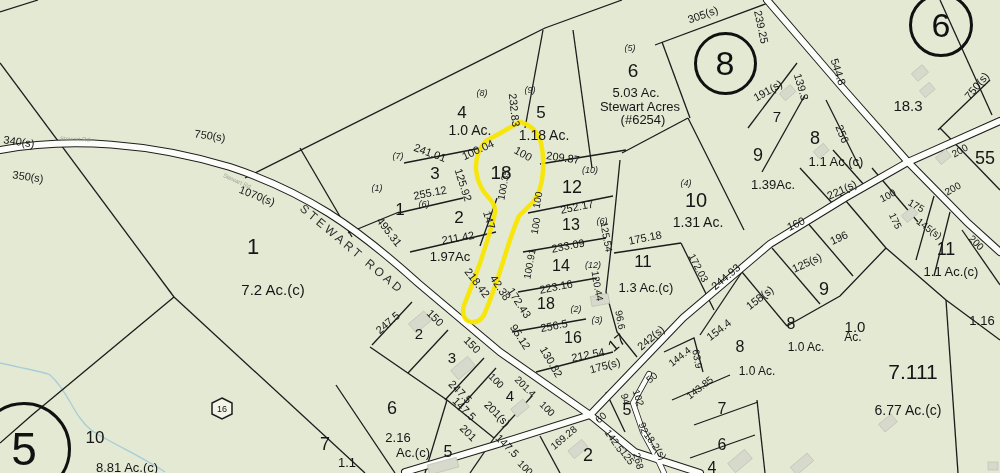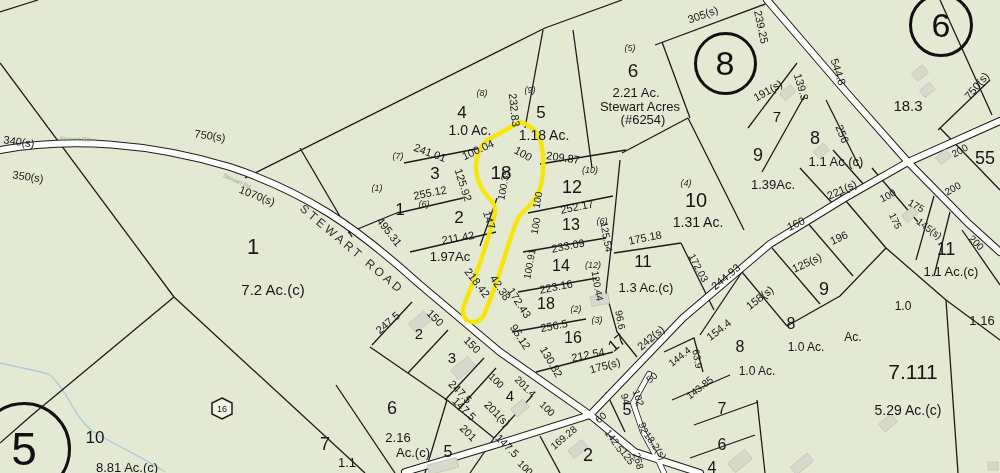--- a/index.html
+++ b/index.html
@@ -189,37 +189,37 @@
       <div class="lbl parcel" style="left: 325px; top: 444px; font-size: 18px; transform: translate(-50%, -50%) rotate(0deg);">7</div>
       <div class="lbl parcel" style="left: 419px; top: 333px; font-size: 15px; transform: translate(-50%, -50%) rotate(0deg);">2</div>
       <div class="lbl parcel" style="left: 452px; top: 357px; font-size: 15px; transform: translate(-50%, -50%) rotate(0deg);">3</div>
       <div class="lbl parcel" style="left: 722px; top: 409px; font-size: 16px; transform: translate(-50%, -50%) rotate(0deg);">7</div>
       <div class="lbl parcel" style="left: 722px; top: 445px; font-size: 16px; transform: translate(-50%, -50%) rotate(0deg);">6</div>
       <div class="lbl parcel" style="left: 712px; top: 468px; font-size: 16px; transform: translate(-50%, -50%) rotate(0deg);">4</div>
       <div class="lbl parcel" style="left: 95px; top: 437px; font-size: 17px; transform: translate(-50%, -50%) rotate(0deg);">10</div>
       <div class="lbl area" style="left: 273px; top: 289px; font-size: 15px; transform: translate(-50%, -50%) rotate(0deg);">7.2 Ac.(c)</div>
       <div class="lbl area" style="left: 470px; top: 130px; font-size: 14px; transform: translate(-50%, -50%) rotate(0deg);">1.0 Ac.</div>
       <div class="lbl area" style="left: 544px; top: 135px; font-size: 14px; transform: translate(-50%, -50%) rotate(0deg);">1.18 Ac.</div>
-      <div class="lbl area" style="left: 636px; top: 92px; font-size: 13px; transform: translate(-50%, -50%) rotate(0deg);">2.21 Ac.</div>
+      <div class="lbl area" style="left: 636px; top: 92px; font-size: 13px; transform: translate(-50%, -50%) rotate(0deg);">5.03 Ac.</div>
       <div class="lbl area" style="left: 640px; top: 106px; font-size: 13px; transform: translate(-50%, -50%) rotate(0deg);">Stewart Acres</div>
       <div class="lbl area" style="left: 643px; top: 119px; font-size: 13px; transform: translate(-50%, -50%) rotate(0deg);">(#6254)</div>
       <div class="lbl area" style="left: 698px; top: 222px; font-size: 14px; transform: translate(-50%, -50%) rotate(0deg);">1.31 Ac.</div>
       <div class="lbl area" style="left: 773px; top: 184px; font-size: 13px; transform: translate(-50%, -50%) rotate(0deg);">1.39Ac.</div>
       <div class="lbl area" style="left: 836px; top: 161px; font-size: 13px; transform: translate(-50%, -50%) rotate(0deg);">1.1 Ac.(c)</div>
       <div class="lbl area" style="left: 646px; top: 287px; font-size: 13px; transform: translate(-50%, -50%) rotate(0deg);">1.3 Ac.(c)</div>
       <div class="lbl area" style="left: 951px; top: 271px; font-size: 13px; transform: translate(-50%, -50%) rotate(0deg);">1.1 Ac.(c)</div>
       <div class="lbl area" style="left: 450px; top: 256px; font-size: 13px; transform: translate(-50%, -50%) rotate(0deg);">1.97Ac</div>
       <div class="lbl area" style="left: 127px; top: 467px; font-size: 13px; transform: translate(-50%, -50%) rotate(0deg);">8.81 Ac.(c)</div>
       <div class="lbl area" style="left: 398px; top: 437px; font-size: 13px; transform: translate(-50%, -50%) rotate(0deg);">2.16</div>
       <div class="lbl area" style="left: 413px; top: 452px; font-size: 13px; transform: translate(-50%, -50%) rotate(0deg);">Ac.(c)</div>
       <div class="lbl area" style="left: 347px; top: 462px; font-size: 13px; transform: translate(-50%, -50%) rotate(0deg);">1.1</div>
-      <div class="lbl area" style="left: 908px; top: 410px; font-size: 14px; transform: translate(-50%, -50%) rotate(0deg);">5.29 Ac.(c)</div>
+      <div class="lbl area" style="left: 908px; top: 410px; font-size: 14px; transform: translate(-50%, -50%) rotate(0deg);">6.77 Ac.(c)</div>
       <div class="lbl area" style="left: 757px; top: 371px; font-size: 12px; transform: translate(-50%, -50%) rotate(0deg);">1.0 Ac.</div>
       <div class="lbl area" style="left: 806px; top: 347px; font-size: 12px; transform: translate(-50%, -50%) rotate(0deg);">1.0 Ac.</div>
-      <div class="lbl area" style="left: 855px; top: 306px; font-size: 12px; transform: translate(-50%, -50%) rotate(0deg); margin-left: 48px;">1.0</div>
+      <div class="lbl area" style="left: 855px; top: 326px; font-size: 15px; transform: translate(-50%, -50%) rotate(0deg);">1.0</div>
       <div class="lbl area" style="left: 853px; top: 337px; font-size: 12px; transform: translate(-50%, -50%) rotate(0deg);">Ac.</div>
       <div class="lbl area" style="left: 982px; top: 320px; font-size: 13px; transform: translate(-50%, -50%) rotate(0deg);">1.16</div>
       <div class="lbl ref" style="left: 377px; top: 188px; font-size: 9px; transform: translate(-50%, -50%) rotate(0deg);">(1)</div>
       <div class="lbl ref" style="left: 424px; top: 204px; font-size: 9px; transform: translate(-50%, -50%) rotate(0deg);">(6)</div>
       <div class="lbl ref" style="left: 398px; top: 156px; font-size: 9px; transform: translate(-50%, -50%) rotate(0deg);">(7)</div>
       <div class="lbl ref" style="left: 482px; top: 93px; font-size: 9px; transform: translate(-50%, -50%) rotate(0deg);">(8)</div>
       <div class="lbl ref" style="left: 530px; top: 90px; font-size: 9px; transform: translate(-50%, -50%) rotate(0deg);">(9)</div>
       <div class="lbl ref" style="left: 630px; top: 48px; font-size: 9px; transform: translate(-50%, -50%) rotate(0deg);">(5)</div>
       <div class="lbl ref" style="left: 590px; top: 170px; font-size: 9px; transform: translate(-50%, -50%) rotate(0deg);">(10)</div>
       <div class="lbl ref" style="left: 602px; top: 221px; font-size: 9px; transform: translate(-50%, -50%) rotate(0deg);">(6)</div>

